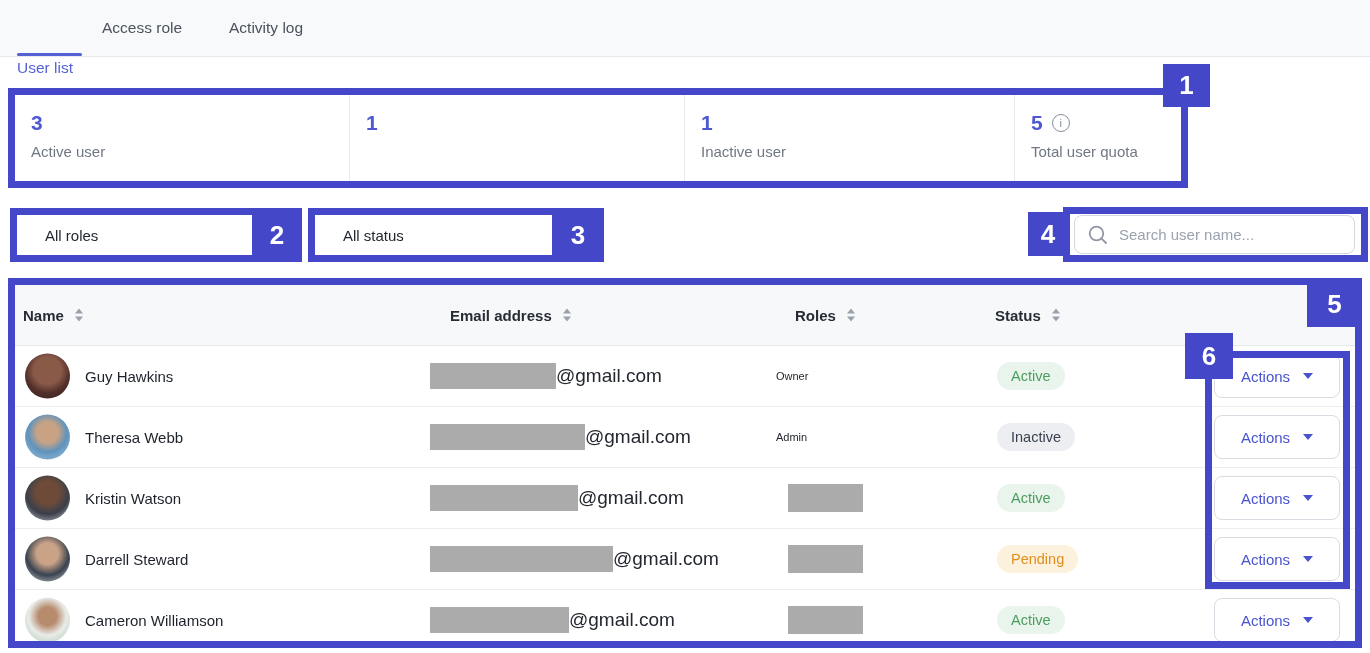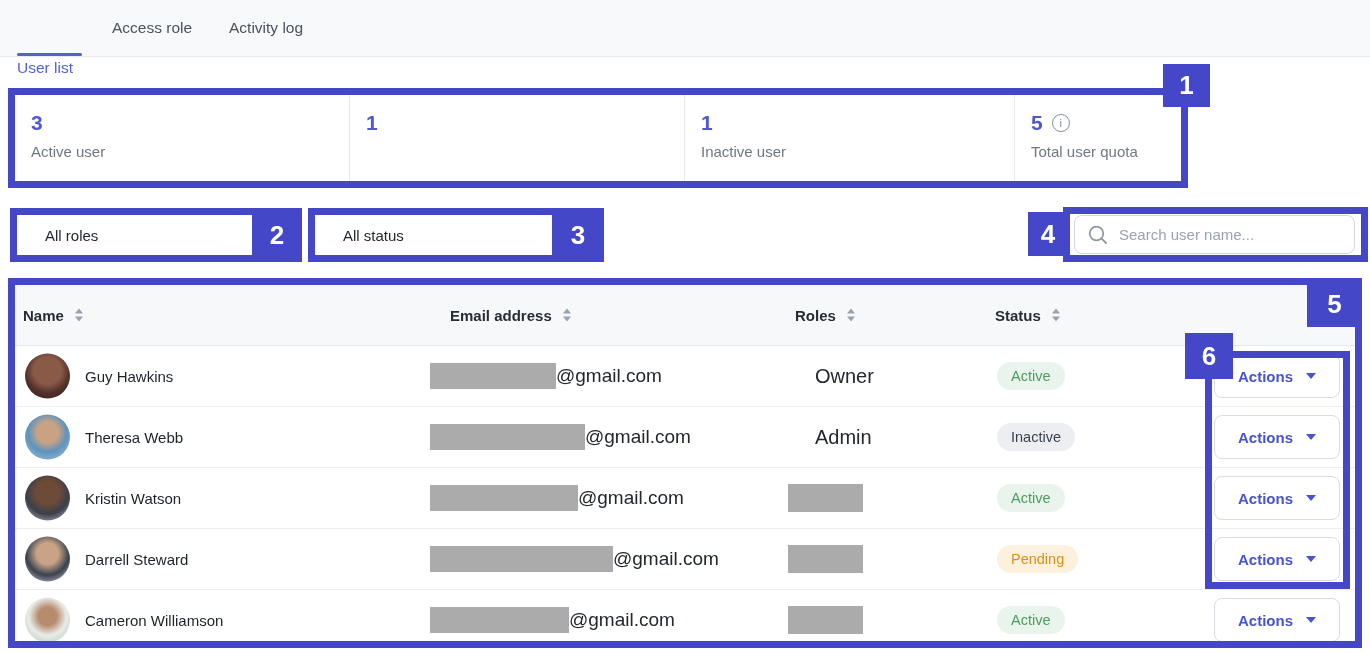--- a/index.html
+++ b/index.html
@@ -6,21 +6,21 @@
   html, body { background: #ffffff; }
   body { font-family: "Liberation Sans", sans-serif; }
   .screen { position: relative; width: 1370px; height: 653px; background: #fff; overflow: hidden; }
 
   
   .tabbar { position: absolute; left: 0; top: 0; width: 1370px; height: 57px;
             background: #f8f9fb; border-bottom: 1px solid #e7e9ee; }
   .tab { position: absolute; top: 0; height: 56px; display: flex; align-items: center;
          font-size: 15.5px; color: #4b525c; cursor: pointer; }
   .tab.active { color: #5560d5; margin-top: 40px; }
-  .tab1 { left: 17px; } .tab2 { left: 112px; } .tab3 { left: 229px; }
+  .tab1 { left: 17px; } .tab2 { left: 102px; } .tab3 { left: 229px; }
   .tab-underline { position: absolute; left: 17px; top: 53px; width: 65px; height: 3px;
                    background: #5560d5; border-radius: 2px; }
 
   
   .stats { position: absolute; left: 15px; top: 95px; width: 1166px; height: 86px;
            background: #fff; display: flex; }
   .stat-card { padding: 16px 0 0 16px; }
   .stat-card.c1 { width: 335px; border-right: 1px solid #e8eaed; }
   .stat-card.c2 { width: 335px; border-right: 1px solid #e8eaed; }
   .stat-card.c3 { width: 330px; border-right: 1px solid #e8eaed; }
@@ -67,31 +67,31 @@
   .cell { position: absolute; top: 50%; transform: translateY(-50%); }
   .avatar { left: 10px; width: 45px; height: 45px; border-radius: 50%; }
   .av1 { background: radial-gradient(circle at 50% 38%, #8a5a48 0 38%, #53302a 62%, #2e1c18 100%); }
   .av2 { background: radial-gradient(circle at 50% 40%, #c9a284 0 30%, #5f93bc 55%, #9fc6de 100%); }
   .av3 { background: radial-gradient(circle at 50% 38%, #6d4b38 0 32%, #3a3f4b 60%, #c9c9cc 100%); }
   .av4 { background: radial-gradient(circle at 50% 38%, #caa287 0 30%, #39424f 60%, #d7d9db 100%); }
   .av5 { background: radial-gradient(circle at 50% 42%, #b68b6e 0 26%, #e9ece9 55%, #a9c4b4 100%); }
   .name { left: 70px; font-size: 15px; color: #1d222b; }
   .email { left: 415px; display: flex; align-items: center; font-size: 19px; color: #23272f; }
   .redact { background: #ababab; height: 26px; display: inline-block; }
-  .role { left: 800px; font-size: 20px; color: #23272f; text-align: right; }
+  .role { left: 761px; font-size: 11px; color: #23272f; text-align: right; }
   .role-redact { left: 773px; width: 75px; height: 28px; background: #ababab; }
   .status { left: 982px; }
   .pill { display: inline-block; padding: 6px 14px; border-radius: 15px; font-size: 14.5px; }
   .pill.active   { background: #e9f5ec; color: #4c9c5f; }
   .pill.inactive { background: #eceef2; color: #3a4250; }
   .pill.pending  { background: #fcf1dd; color: #dd8f1e; }
   .actions-btn { left: 1199px; width: 126px; height: 44px; background: #fff; border: 1px solid #d9dce3;
                  border-radius: 8px; display: flex; align-items: center; justify-content: center;
                  cursor: pointer; }
-  .actions-btn .lbl { font-size: 15px; font-weight: bold; color: #4853cf; }
+  .actions-btn .lbl { font-size: 15px; font-weight: normal; color: #4853cf; }
   .caret { width: 0; height: 0; border-left: 5.5px solid transparent; border-right: 5.5px solid transparent;
            border-top: 6px solid #4853cf; margin-left: 13px; }
 
   
   .anno { position: absolute; border: 7px solid #4347c8; pointer-events: none; z-index: 40; }
   .anno-1 { left: 8px;    top: 88px;  width: 1180px; height: 100px; }
   .anno-5 { left: 8px;    top: 278px; width: 1354px; height: 370px; }
   .anno-6 { left: 1205px; top: 351px; width: 145px;  height: 238px; }
   .badge { position: absolute; background: #4347c8; color: #fff; font-weight: bold; font-size: 26px;
            display: flex; align-items: center; justify-content: center; z-index: 45; pointer-events: none; }

